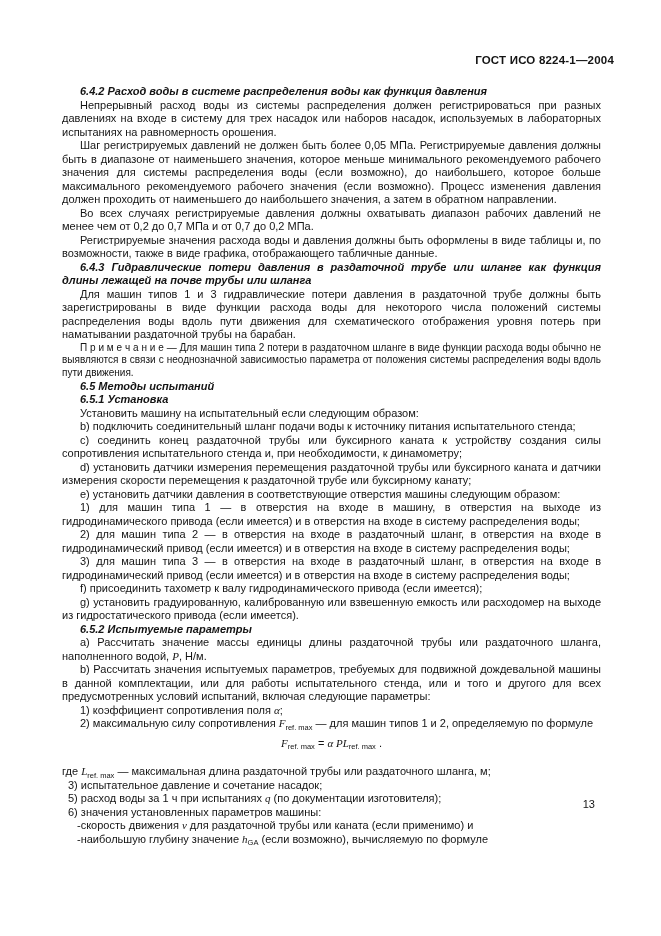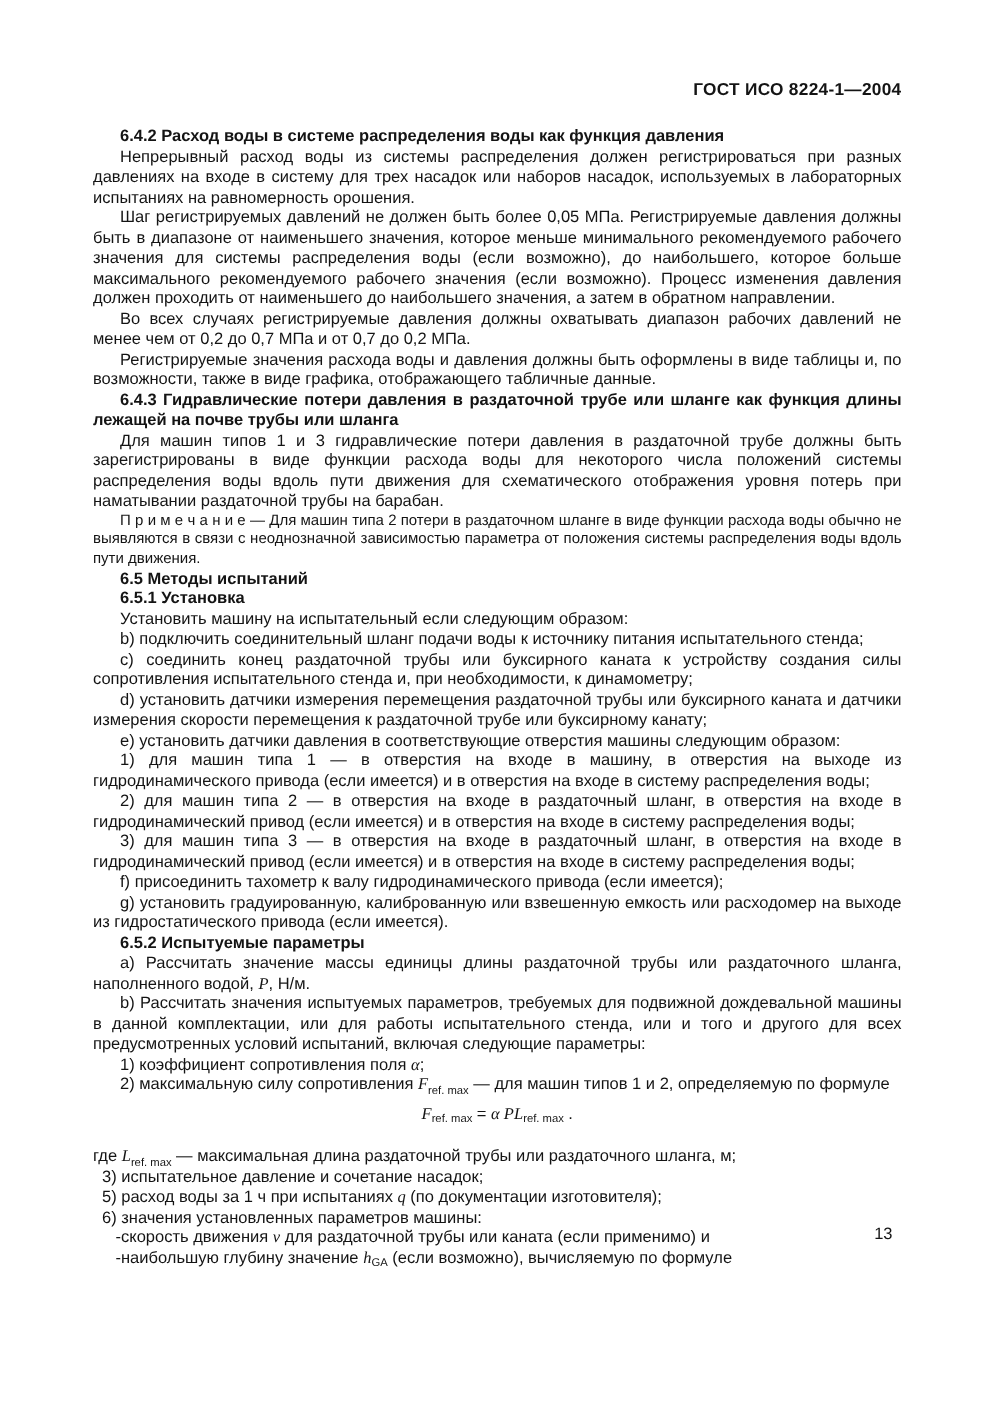--- a/index.html
+++ b/index.html
@@ -11,41 +11,41 @@
     width: 661px;
     height: 936px;
     position: relative;
     font-family: "Liberation Sans", sans-serif;
     color: #141414;
     overflow: hidden;
   }
   .page-header {
     position: absolute;
     top: 54px;
-    left: 62px;
+    left: 75px;
     width: 539px;
     text-align: right;
     font-size: 11.5px;
     font-weight: 700;
     letter-spacing: 0.2px;
   }
   .content {
     position: absolute;
     top: 85px;
     left: 62px;
     width: 539px;
   }
   .content p {
     margin: 0;
     font-size: 11px;
     line-height: 13.5px;
     text-align: justify;
     text-indent: 18px;
   }
-  .content p.heading { font-weight: 700; }
+  .content p.heading { font-weight: 700; font-style: italic; }
   .content p.note {
     font-size: 10px;
     line-height: 12.7px;
     text-indent: 18px;
   }
   .content p.formula {
     text-align: center;
     text-indent: 0;
     margin: 6px 0 15px 0;
   }
@@ -62,21 +62,21 @@
   }
   .content sub {
     font-size: 7.5px;
     line-height: 0;
     vertical-align: baseline;
     position: relative;
     top: 2.5px;
   }
   .page-number {
     position: absolute;
-    top: 817px;
+    top: 798px;
     left: 62px;
     width: 533px;
     text-align: right;
     font-size: 11px;
   }
 </style>
 </head>
 <body>
 
 <div class="page-header">ГОСТ ИСО 8224-1—2004</div>

